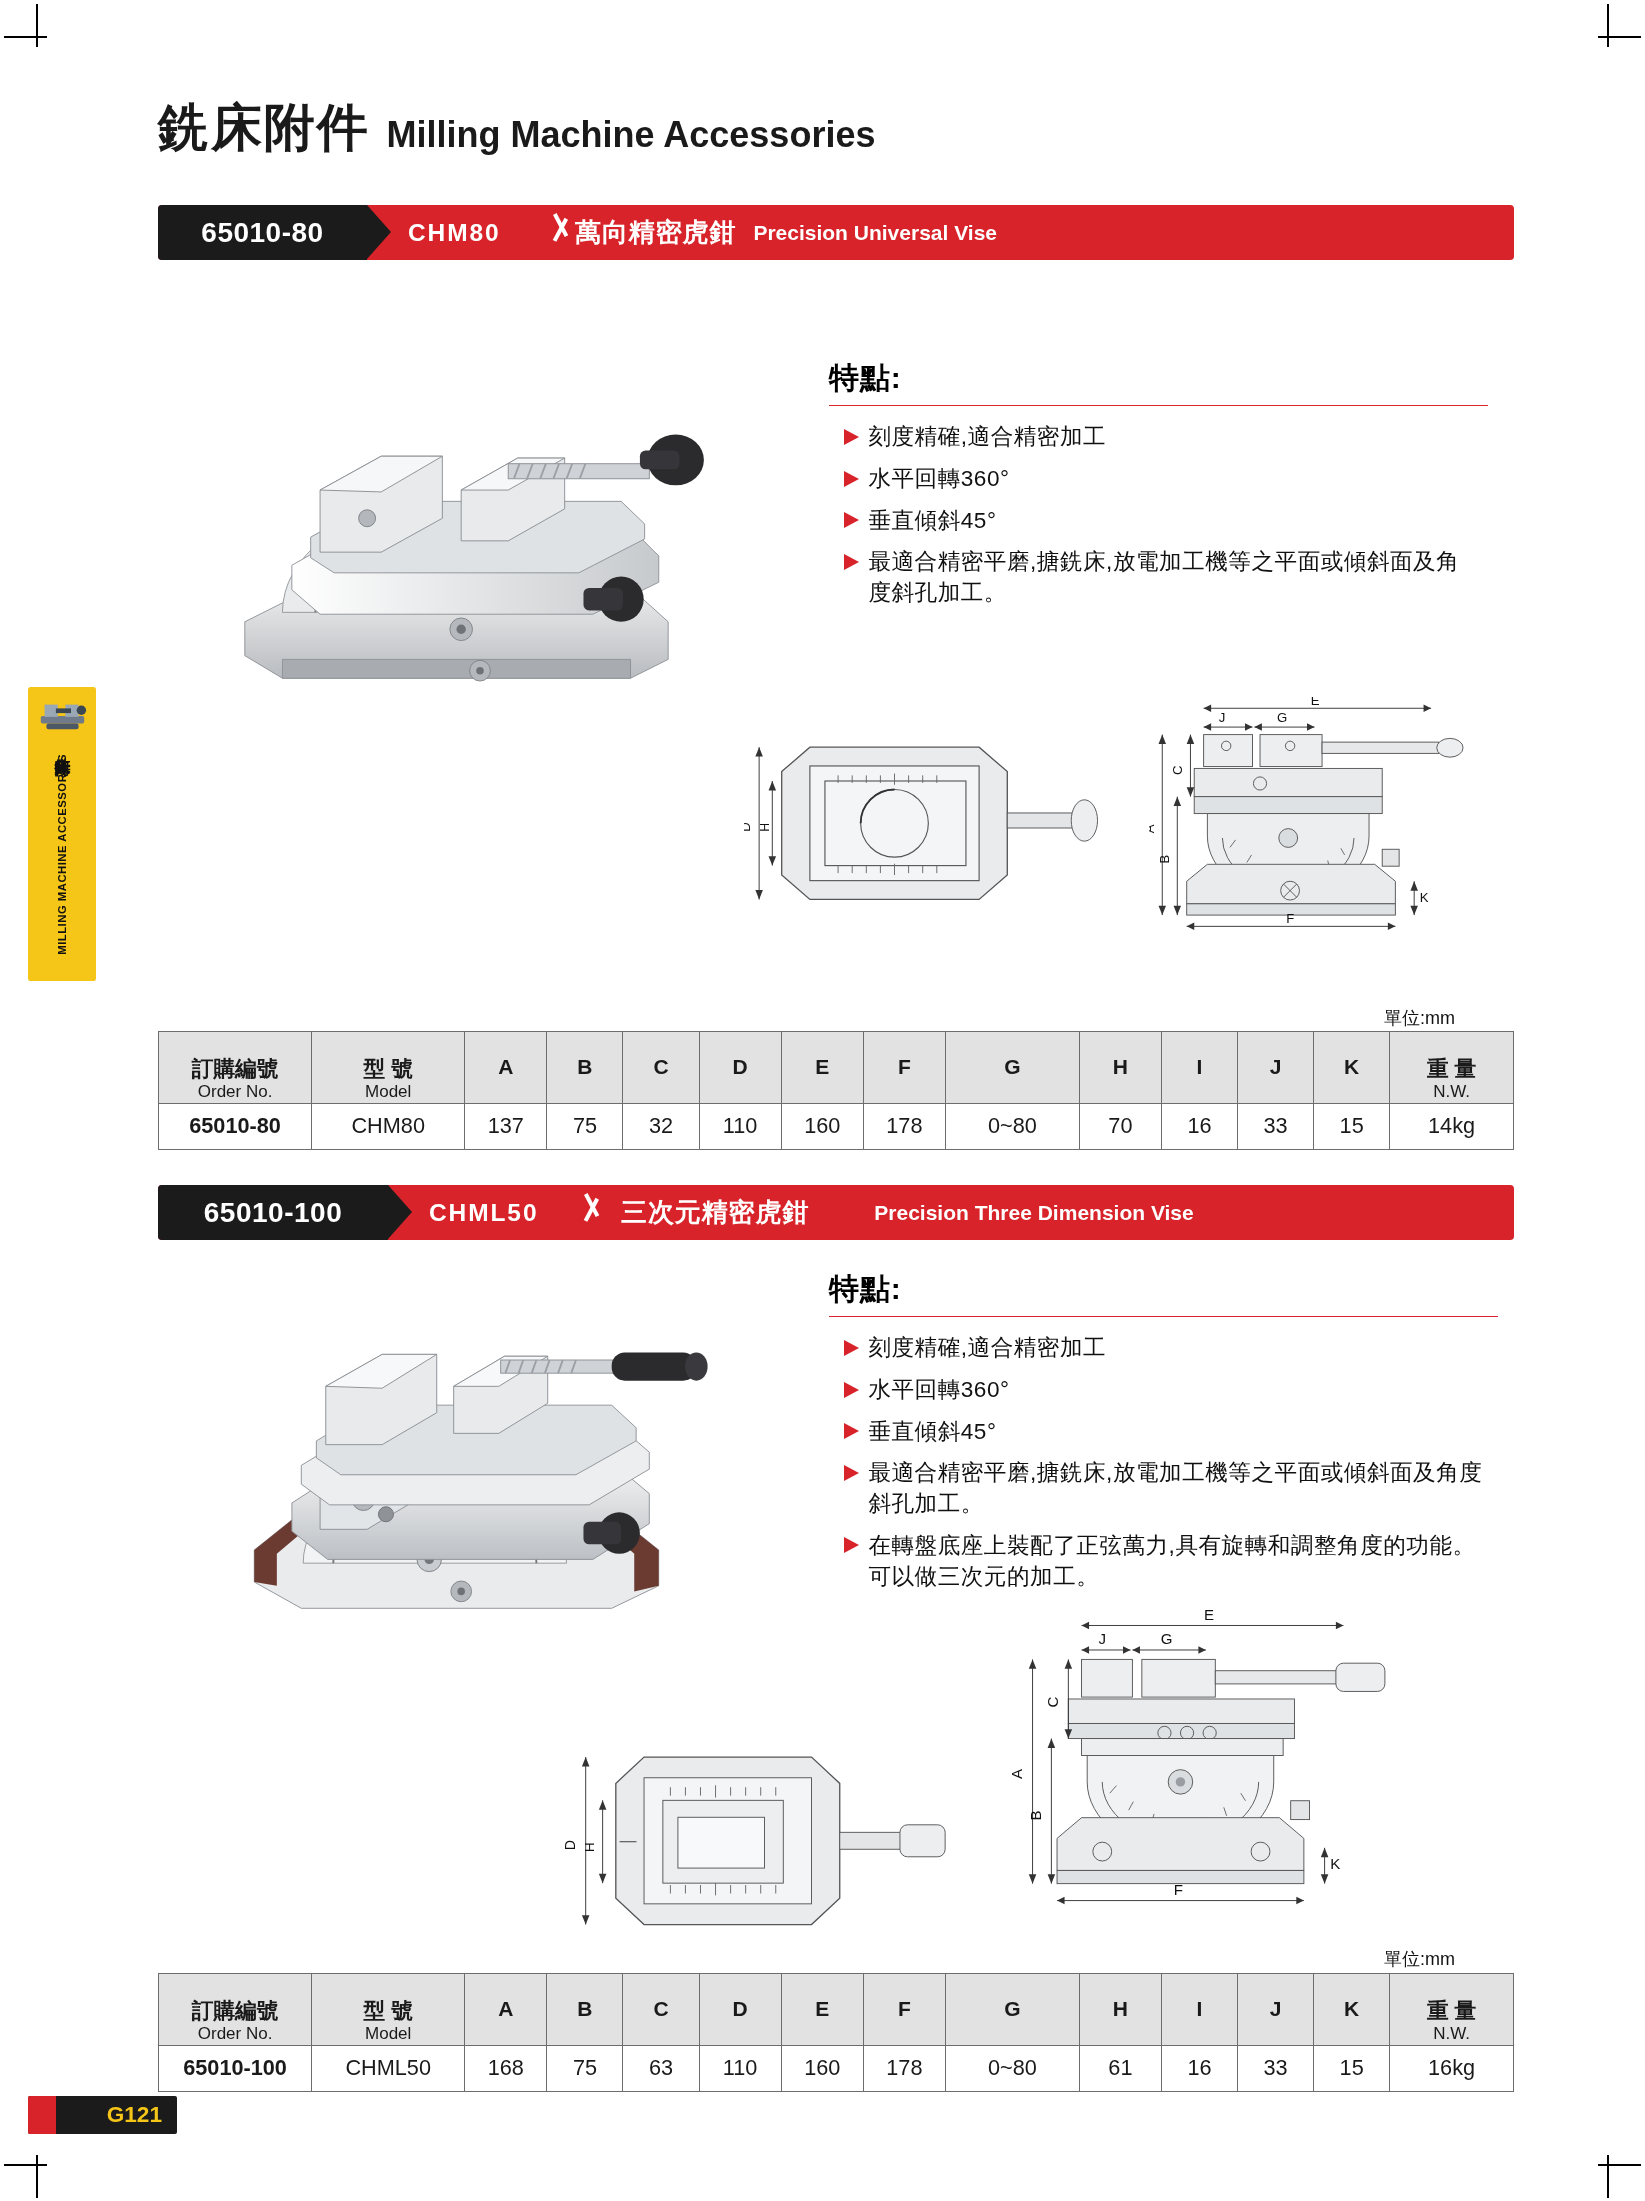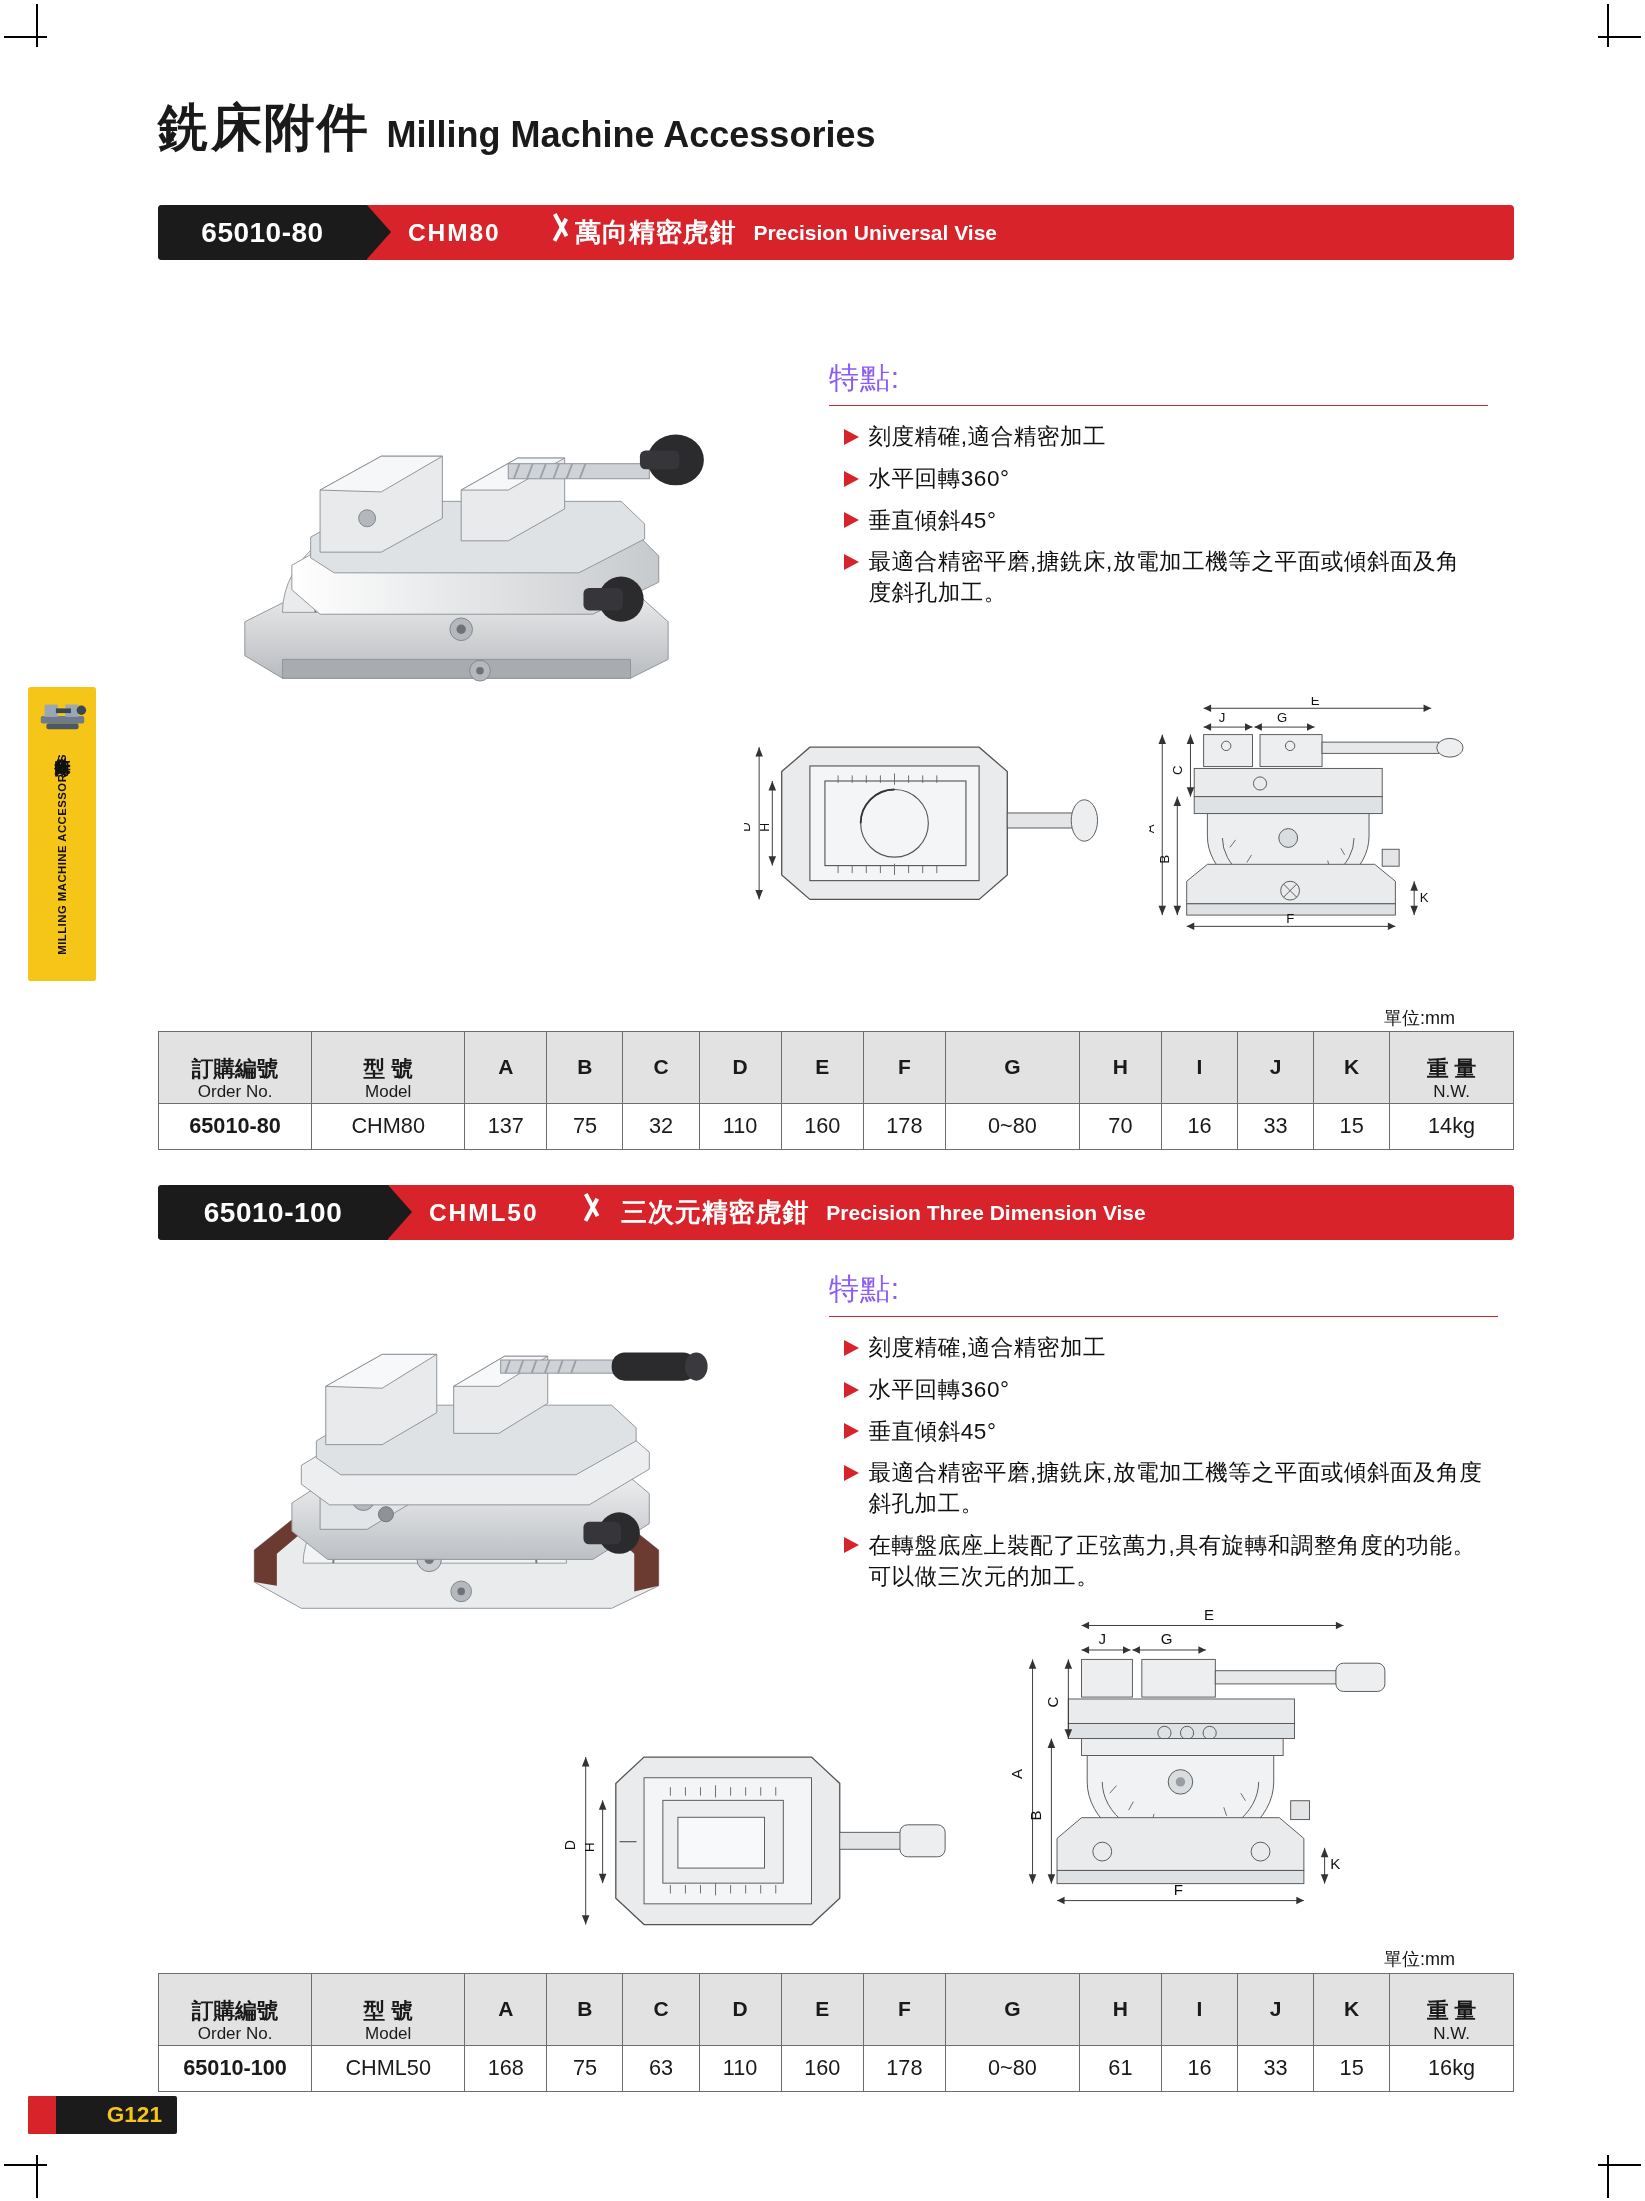--- a/index.html
+++ b/index.html
@@ -77,21 +77,21 @@
   .banner .chev:after{top:0;left:0;transform:rotate(28deg) translateY(0);transform-origin:bottom left;}
   .banner .ttl{
     position:absolute;top:0;height:55px;display:flex;align-items:center;
     color:#fff;
   }
   .banner .ttl .t-cn{font-size:26px;font-weight:bold;letter-spacing:0.9px;}
   .banner .ttl .t-en{font-size:21px;font-weight:bold;margin-left:17px;}
 
   
   .feat{position:absolute;}
-  .feat .f-title{font-size:30px;font-weight:normal;color:#8b5cf6;letter-spacing:0.9px;}
+  .feat .f-title{font-size:30px;font-weight:bold;color:#000000;letter-spacing:0.9px;}
   .feat .f-rule{height:1.9px;background:#d8232a;margin-top:5.6px;}
   .feat ul{list-style:none;margin:15px;padding:0;margin-top:15px;}
   .feat li{display:flex;align-items:flex-start;margin-bottom:10.4px;}
   .feat li .tri{
     width:0;height:0;flex:0 0 auto;margin-top:7.5px;margin-right:9.4px;
     border-top:8.5px solid transparent;border-bottom:8.5px solid transparent;
     border-left:15px solid #d8232a;
   }
   .feat li .txt{font-size:22.6px;line-height:1.38;letter-spacing:0.5px;color:#111;}
 
@@ -434,21 +434,21 @@
   </table>
 
   <div class="banner" style="top:1185px;">
     <div class="bar"></div>
     <div class="blk" style="width:230px;">
       <span>65010-100</span>
     </div>
     <div class="arrow1" style="left:230px;"></div>
     <div class="model" style="left:271px;">CHML50</div>
     <div class="chev" style="left:426px;"></div>
-    <div class="ttl" style="left:463px;">
+    <div class="ttl" style="left:463px;gap:48px;">
       <div class="t-cn">三次元精密虎鉗</div>
       <div class="t-en">Precision Three Dimension  Vise</div>
     </div>
   </div>
 
   <div class="photo" style="left:235px;top:1281px;width:490px;height:348px;">
     <svg width="490" height="348" viewBox="0 0 520 370">
       <defs>
         <linearGradient id="n1" x1="0" y1="0" x2="0" y2="1">
           <stop offset="0%" stop-color="#f4f4f5"></stop>

